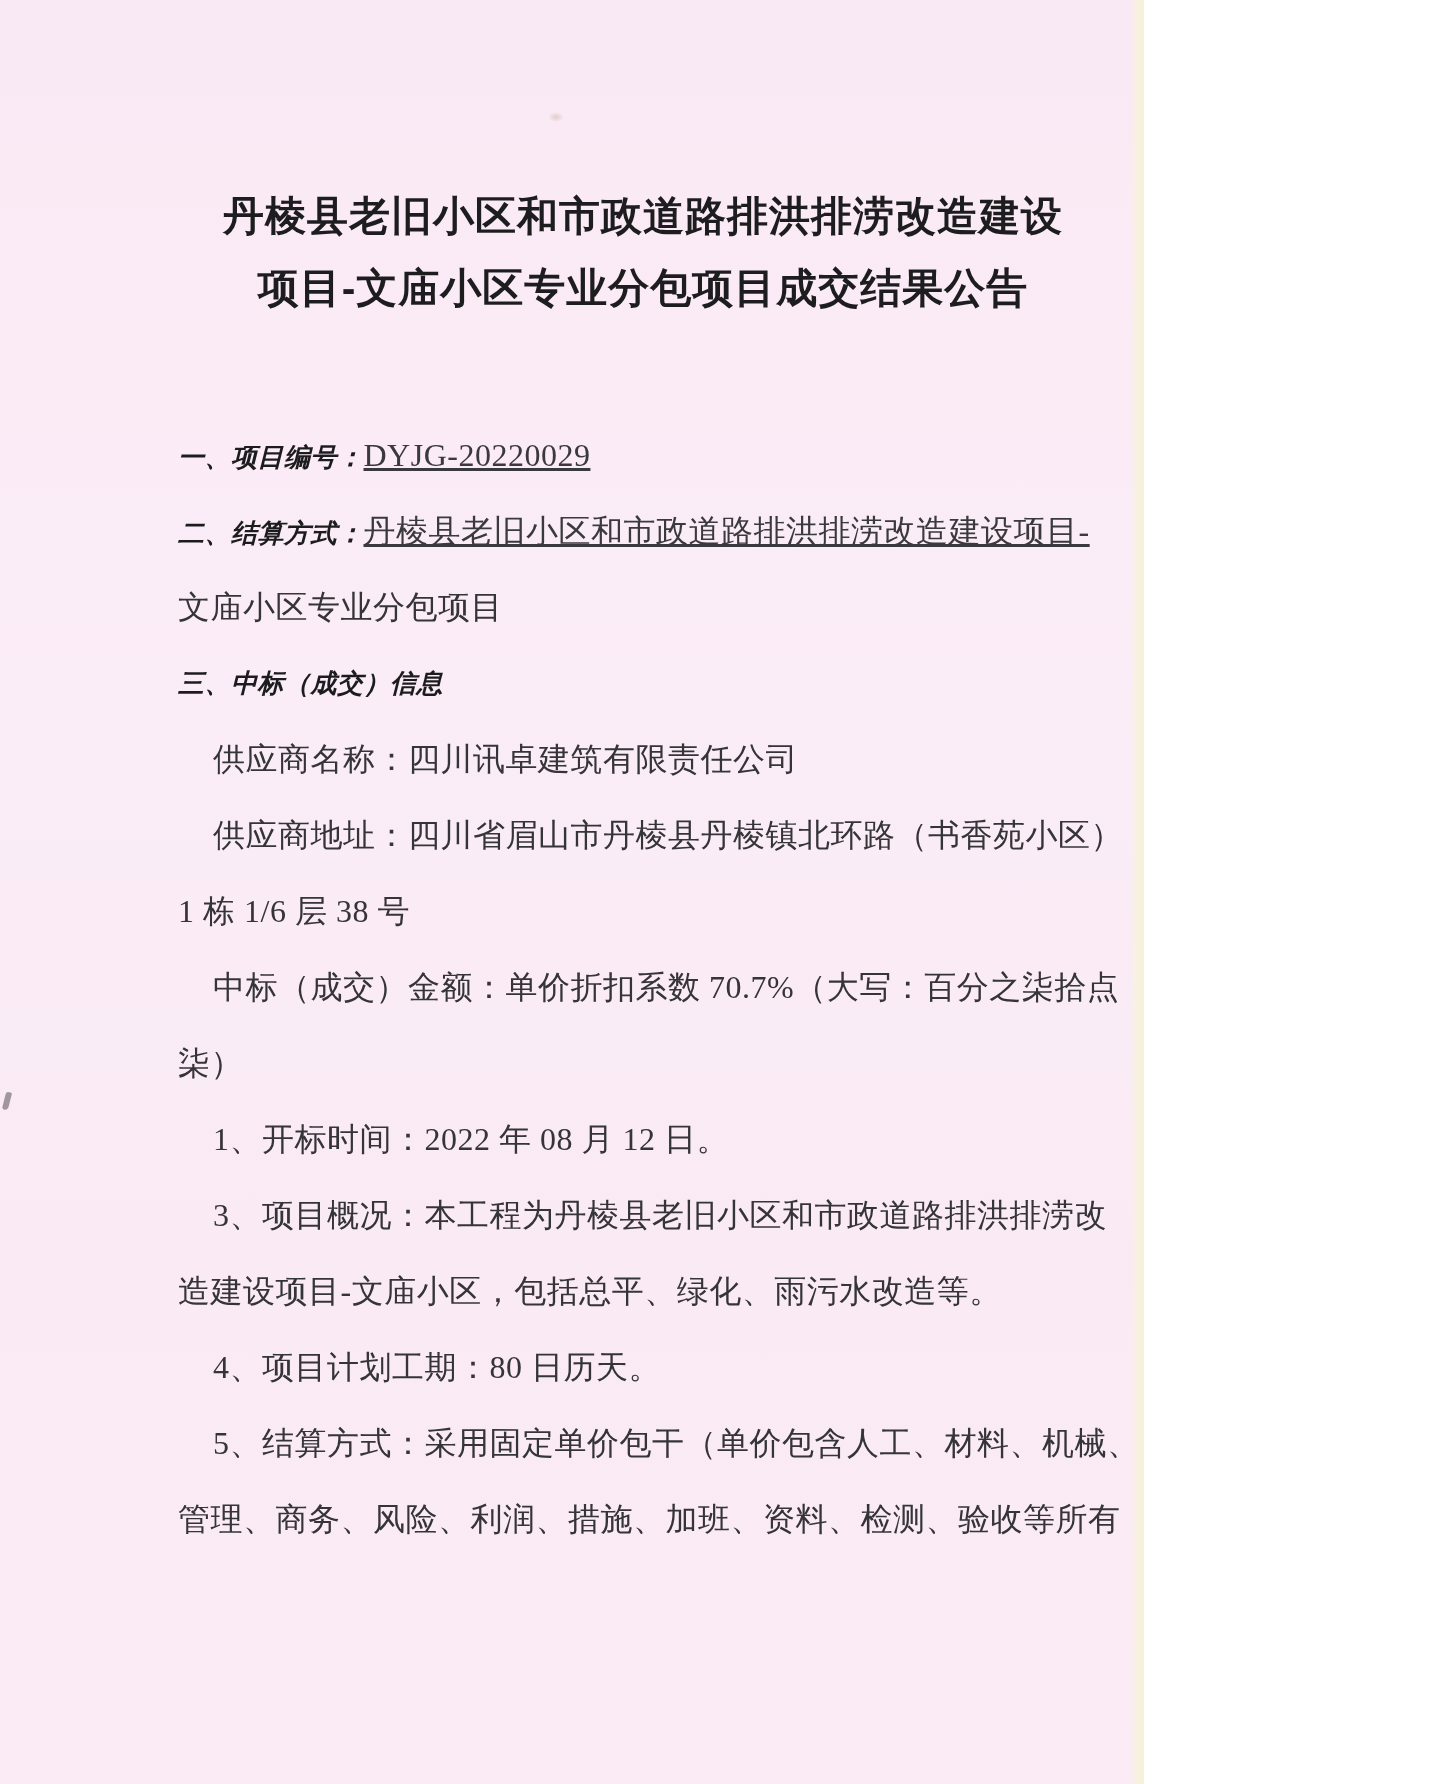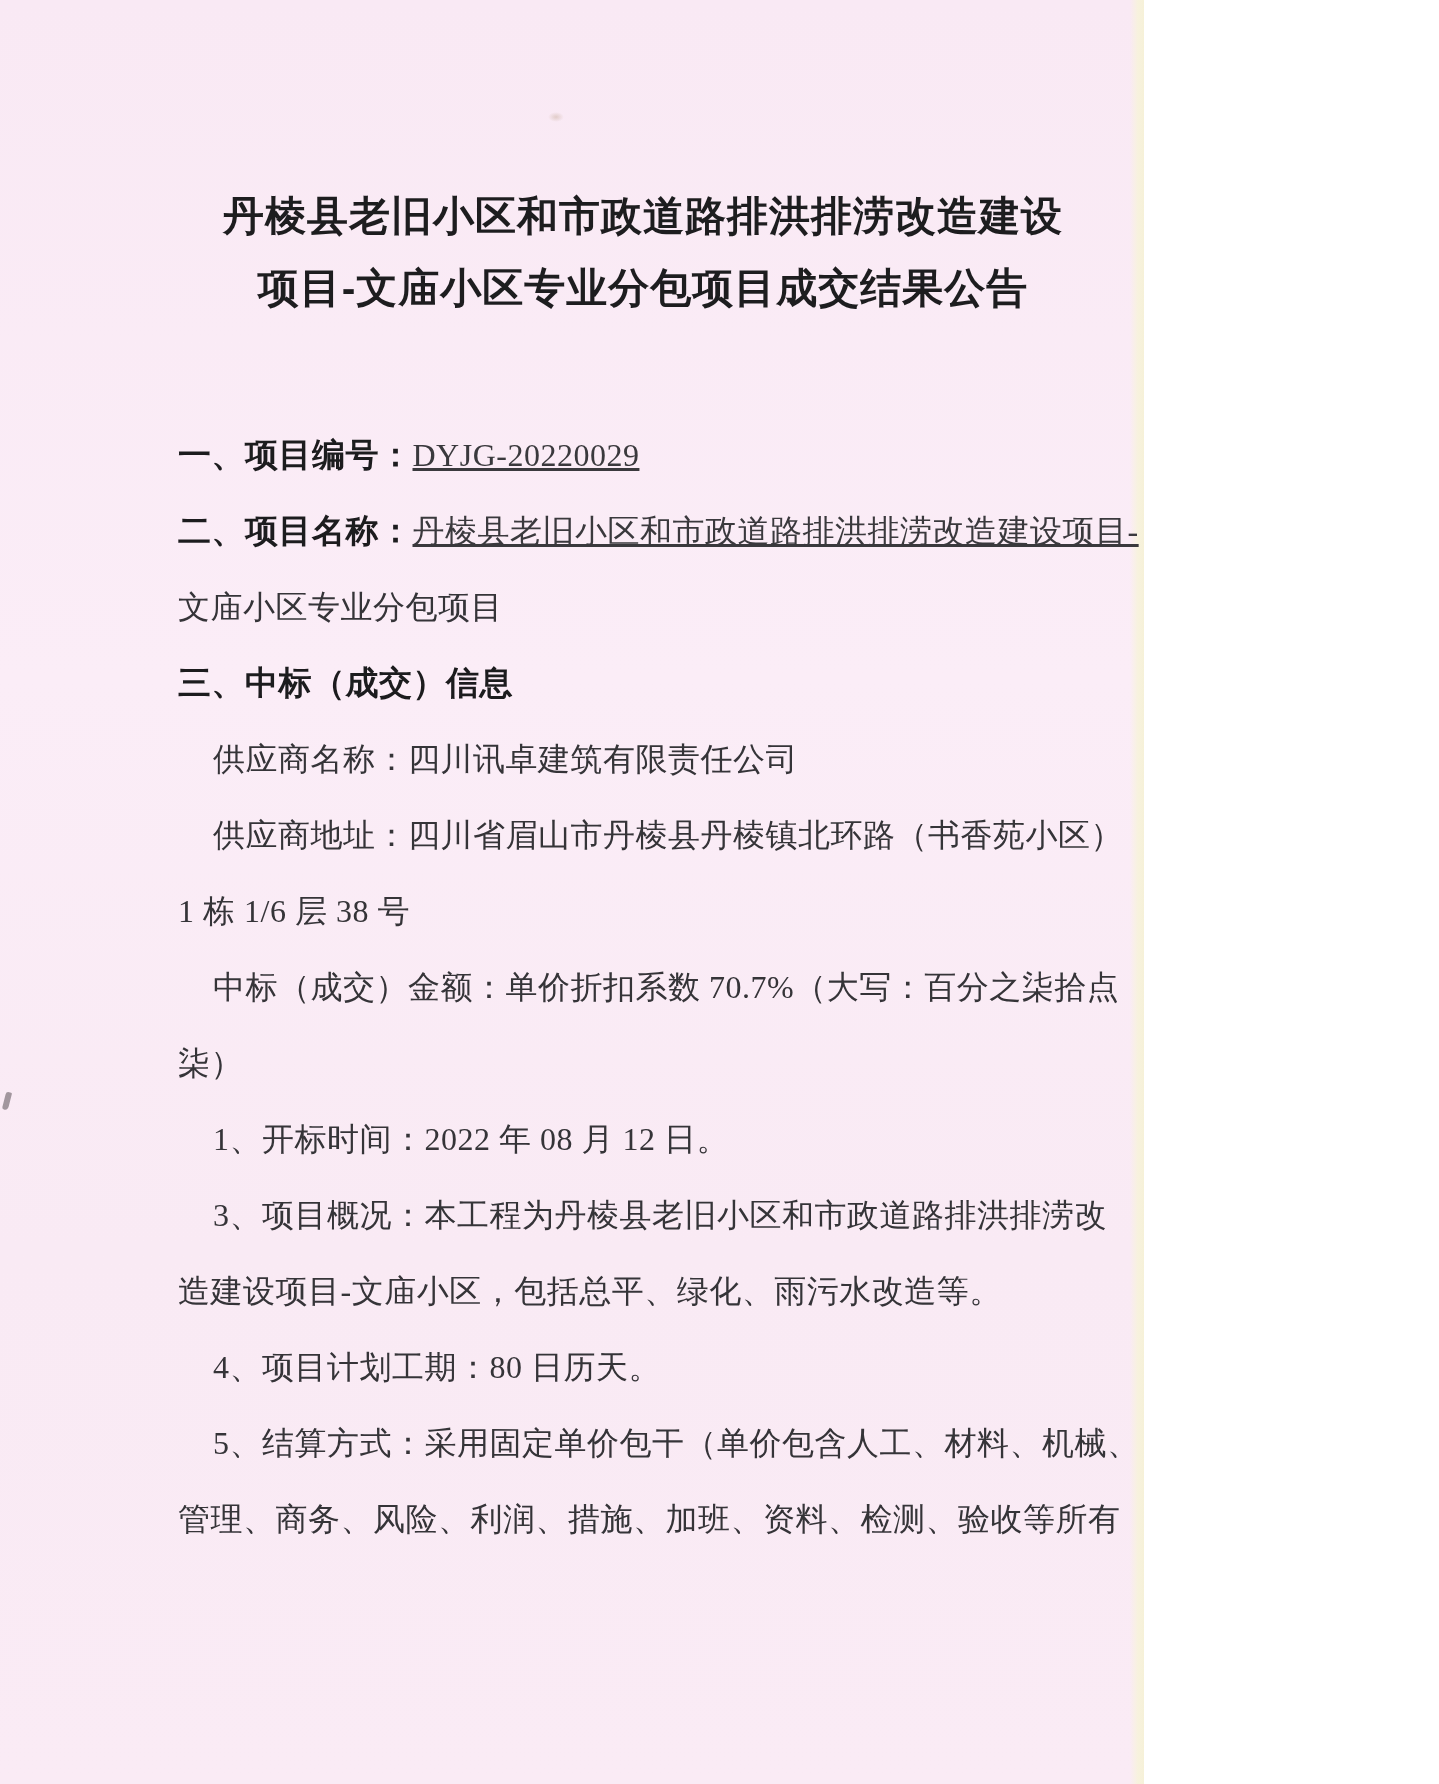--- a/index.html
+++ b/index.html
@@ -57,21 +57,22 @@
     font-size: 32px;
     letter-spacing: 0.5px;
     color: #353438;
     white-space: nowrap;
   }
   .line .hd,
   .line.heading {
     font-family: "Liberation Sans", "DejaVu Sans", sans-serif;
     font-weight: bold;
     color: #1c1c1e;
-    font-size: 33px;
+    font-size: 26px;
+    font-style: italic;
   }
   .line.indent { padding-left: 35px; }
   .val { color: #3a393d; text-decoration: underline; }
 </style>
 </head>
 <body>
 
 <div class="page">
 
   <div class="edge-strip"></div>
@@ -80,21 +81,21 @@
 
   <div class="title-block">
     <div>丹棱县老旧小区和市政道路排洪排涝改造建设</div>
     <div>项目-文庙小区专业分包项目成交结果公告</div>
   </div>
 
   <div class="doc-body">
 
     <div class="line"><span class="hd">一、项目编号：</span><span class="val">DYJG-20220029</span></div>
 
-    <div class="line"><span class="hd">二、项目名称：</span><span class="val">丹棱县老旧小区和市政道路排洪排涝改造建设项目-</span></div>
+    <div class="line"><span class="hd">二、结算方式：</span><span class="val">丹棱县老旧小区和市政道路排洪排涝改造建设项目-</span></div>
 
     <div class="line">文庙小区专业分包项目</div>
 
     <div class="line heading">三、中标（成交）信息</div>
 
     <div class="line indent">供应商名称：四川讯卓建筑有限责任公司</div>
 
     <div class="line indent">供应商地址：四川省眉山市丹棱县丹棱镇北环路（书香苑小区）</div>
 
     <div class="line">1 栋 1/6 层 38 号</div>

